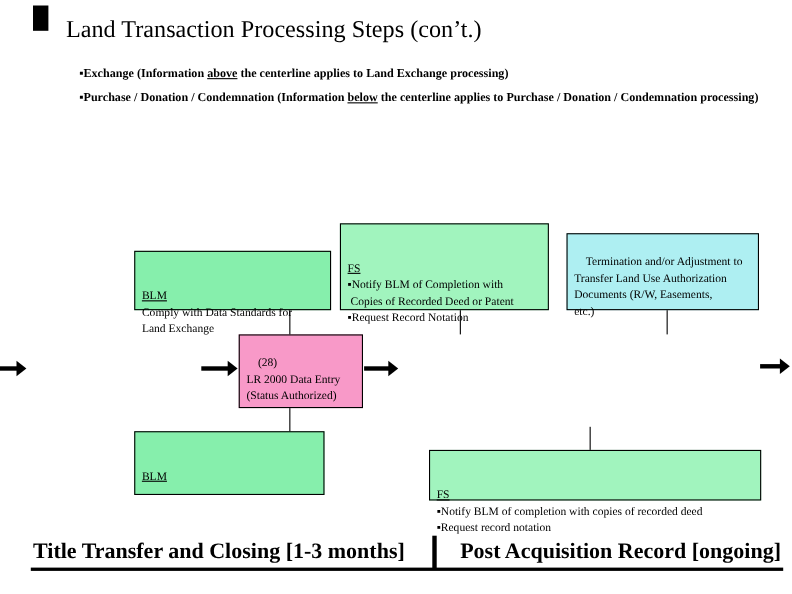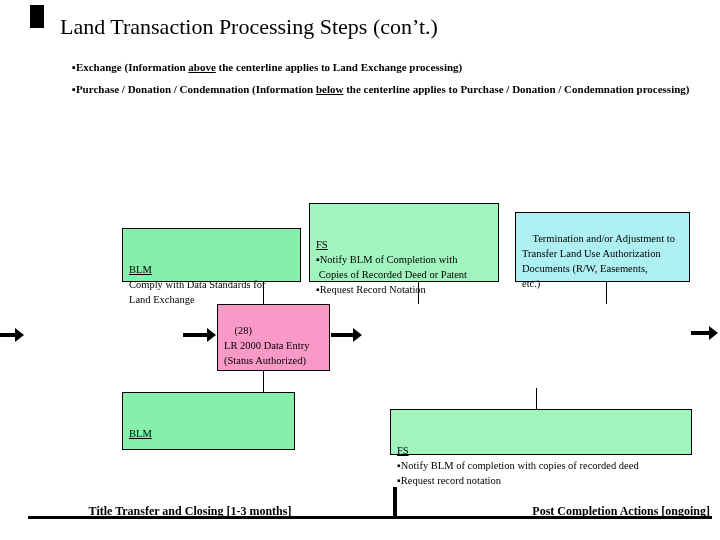--- a/index.html
+++ b/index.html
@@ -24,21 +24,21 @@
   .green{background:#A1F4BE;}
   .cyan{background:#AEEFF2;}
   .pink{background:#F899C8;}
   .vline{position:absolute;width:1px;background:#000;}
   .arrow{position:absolute;height:14px;}
   .arrow .shaft{position:absolute;left:0;right:8px;top:5px;height:4px;background:#000;}
   .arrow .head{
     position:absolute;right:0;top:0;width:0;height:0;
     border-left:9px solid #000;border-top:7px solid transparent;border-bottom:7px solid transparent;
   }
-  .phase-label{position:absolute;font-size:12px;font-weight:bold;white-space:nowrap;margin-top:14px;}
+  .phase-label{position:absolute;font-size:20px;font-weight:bold;white-space:nowrap;}
   .phase-left{left:30px;top:490px;width:320px;text-align:center;}
   .phase-right{left:400px;top:490px;width:310px;text-align:right;padding-right:2px;}
   .phase-divider{position:absolute;left:393px;top:487px;width:4px;height:30px;background:#000;}
   .baseline{position:absolute;left:28px;top:516px;width:684px;height:3px;background:#000;}
 </style>
 </head>
 <body>
 
 <div class="slide">
 
@@ -103,17 +103,17 @@
   <div class="arrow" style="left:331px;top:328px;width:31px;">
     <div class="shaft"></div>
       <div class="head"></div>
   </div>
   <div class="arrow" style="left:691px;top:326px;width:27px;">
     <div class="shaft"></div>
       <div class="head"></div>
   </div>
 
   <div class="phase-label phase-left">Title Transfer and Closing [1-3 months]</div>
-  <div class="phase-label phase-right">Post Completion Actions [ongoing]</div>
+  <div class="phase-label phase-right">Post Acquisition Record [ongoing]</div>
   <div class="phase-divider"></div>
   <div class="baseline"></div>
 
 </div>
 
 </body></html>

